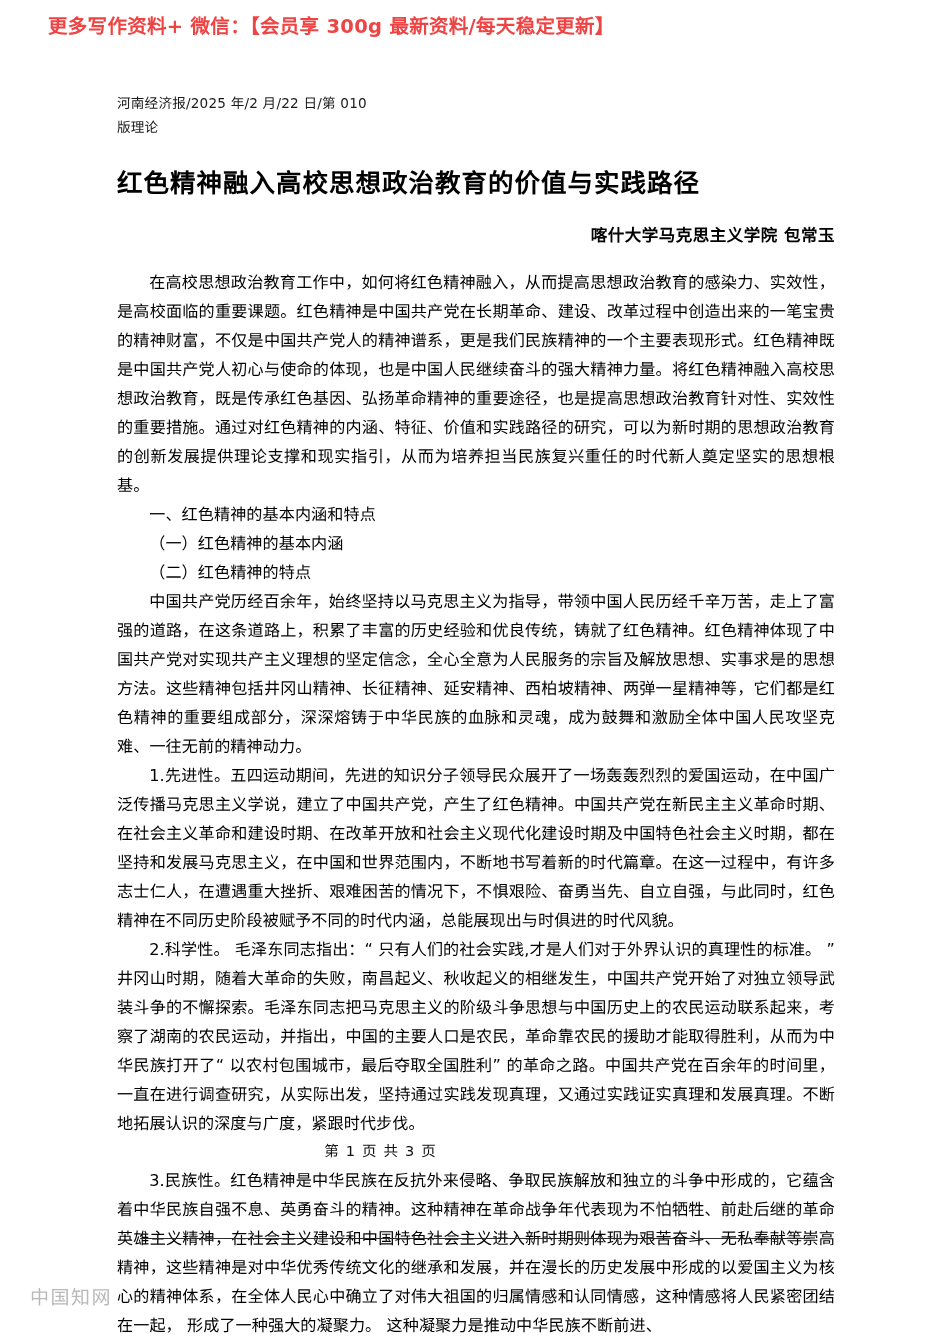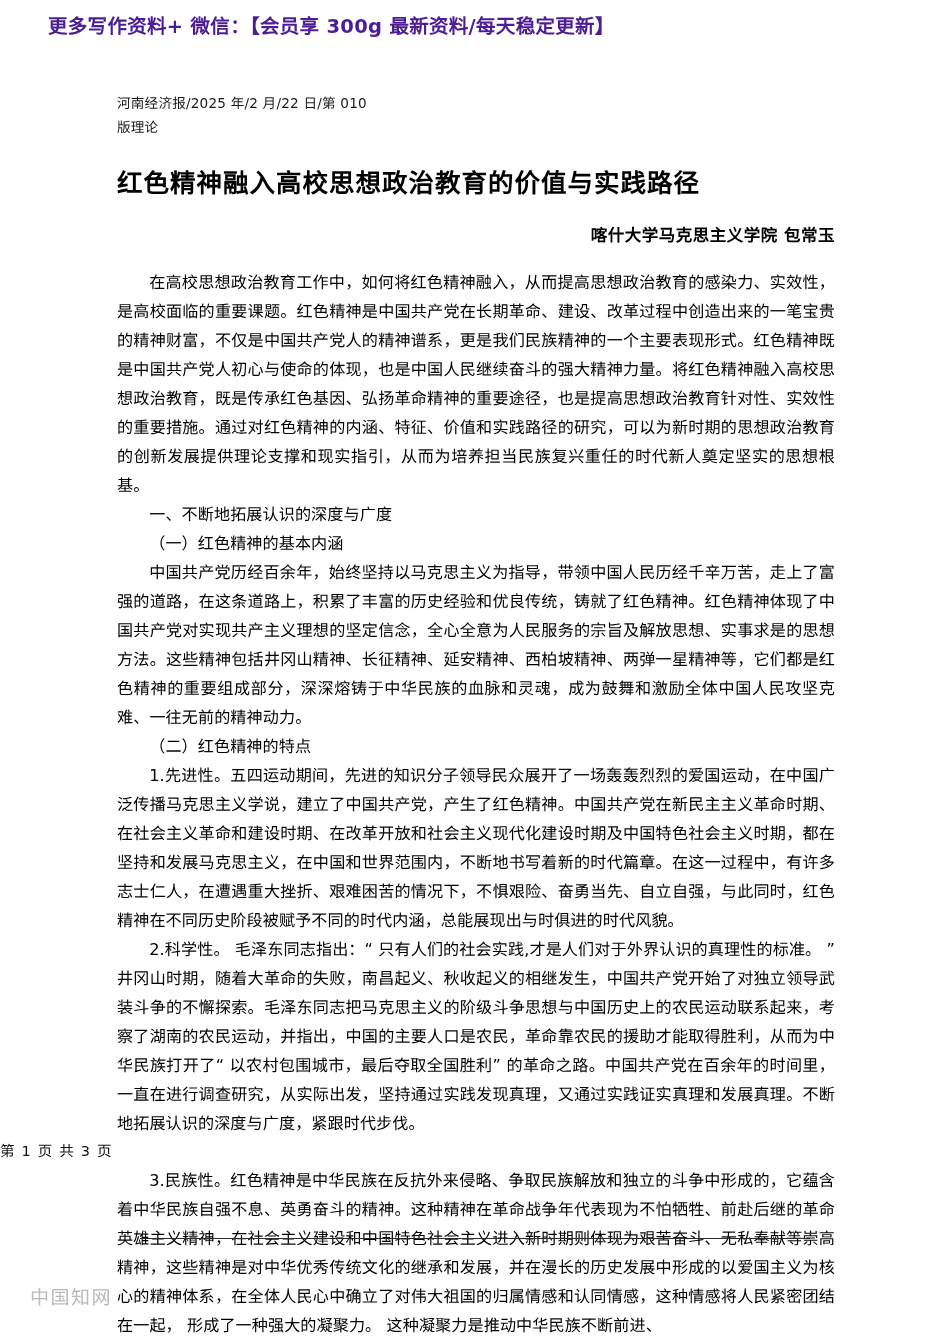--- a/index.html
+++ b/index.html
@@ -18,21 +18,21 @@
   }
 
   
   .promo-banner {
     position: absolute;
     top: 14px;
     left: 48px;
     width: 860px;
     font-size: 19.5px;
     font-weight: bold;
-    color: #4c1d95;
+    color: #ef4444;
     letter-spacing: 0.3px;
     white-space: nowrap;
     line-height: 1.35;
   }
 
   
   .page-sheet {
     position: absolute;
     top: 62px;
     left: 0;
@@ -93,25 +93,27 @@
   }
   .para.indent { text-indent: 2em; }
   .para.spaced-before { margin-top: 28px; }
 
   
   .page-number {
     position: absolute;
     top: 1077px;
     left: 0;
     width: 773px;
+    text-align: center;
     padding-right: 36px;
     box-sizing: border-box;
     font-size: 14.5px;
     letter-spacing: 1.2px;
     color: #111;
+    padding-left: 24px;
   }
 
   
   .footer-rule {
     position: absolute;
     top: 1238px;
     left: 140px;
     width: 670px;
     height: 0;
     border-top: 1.6px solid #2b2b2b;
@@ -154,24 +156,24 @@
       <span class="src-row">河南经济报/2025 年/2 月/22 日/第 010</span>
       <span class="src-row">版理论</span>
     </div>
 
     <h1 class="doc-title">红色精神融入高校思想政治教育的价值与实践路径</h1>
 
     <div class="doc-author">喀什大学马克思主义学院  包常玉</div>
 
     <div class="text-flow">
       <p class="para indent">在高校思想政治教育工作中，如何将红色精神融入，从而提高思想政治教育的感染力、实效性，是高校面临的重要课题。红色精神是中国共产党在长期革命、建设、改革过程中创造出来的一笔宝贵的精神财富，不仅是中国共产党人的精神谱系，更是我们民族精神的一个主要表现形式。红色精神既是中国共产党人初心与使命的体现，也是中国人民继续奋斗的强大精神力量。将红色精神融入高校思想政治教育，既是传承红色基因、弘扬革命精神的重要途径，也是提高思想政治教育针对性、实效性的重要措施。通过对红色精神的内涵、特征、价值和实践路径的研究，可以为新时期的思想政治教育的创新发展提供理论支撑和现实指引，从而为培养担当民族复兴重任的时代新人奠定坚实的思想根基。</p>
-      <p class="para indent">一、不断地拓展认识的深度与广度</p>
+      <p class="para indent">一、红色精神的基本内涵和特点</p>
       <p class="para indent">（一）红色精神的基本内涵</p>
+      <p class="para indent">（二）红色精神的特点</p>
       <p class="para indent">中国共产党历经百余年，始终坚持以马克思主义为指导，带领中国人民历经千辛万苦，走上了富强的道路，在这条道路上，积累了丰富的历史经验和优良传统，铸就了红色精神。红色精神体现了中国共产党对实现共产主义理想的坚定信念，全心全意为人民服务的宗旨及解放思想、实事求是的思想方法。这些精神包括井冈山精神、长征精神、延安精神、西柏坡精神、两弹一星精神等，它们都是红色精神的重要组成部分，深深熔铸于中华民族的血脉和灵魂，成为鼓舞和激励全体中国人民攻坚克难、一往无前的精神动力。</p>
-      <p class="para indent">（二）红色精神的特点</p>
       <p class="para indent">1.先进性。五四运动期间，先进的知识分子领导民众展开了一场轰轰烈烈的爱国运动，在中国广泛传播马克思主义学说，建立了中国共产党，产生了红色精神。中国共产党在新民主主义革命时期、在社会主义革命和建设时期、在改革开放和社会主义现代化建设时期及中国特色社会主义时期，都在坚持和发展马克思主义，在中国和世界范围内，不断地书写着新的时代篇章。在这一过程中，有许多志士仁人，在遭遇重大挫折、艰难困苦的情况下，不惧艰险、奋勇当先、自立自强，与此同时，红色精神在不同历史阶段被赋予不同的时代内涵，总能展现出与时俱进的时代风貌。</p>
       <p class="para indent">2.科学性。 毛泽东同志指出：“ 只有人们的社会实践,才是人们对于外界认识的真理性的标准。 ”井冈山时期，随着大革命的失败，南昌起义、秋收起义的相继发生，中国共产党开始了对独立领导武装斗争的不懈探索。毛泽东同志把马克思主义的阶级斗争思想与中国历史上的农民运动联系起来，考察了湖南的农民运动，并指出，中国的主要人口是农民，革命靠农民的援助才能取得胜利，从而为中华民族打开了“ 以农村包围城市，最后夺取全国胜利” 的革命之路。中国共产党在百余年的时间里，一直在进行调查研究，从实际出发，坚持通过实践发现真理，又通过实践证实真理和发展真理。不断地拓展认识的深度与广度，紧跟时代步伐。</p>
       <p class="para indent spaced-before">3.民族性。红色精神是中华民族在反抗外来侵略、争取民族解放和独立的斗争中形成的，它蕴含着中华民族自强不息、英勇奋斗的精神。这种精神在革命战争年代表现为不怕牺牲、前赴后继的革命英雄主义精神，在社会主义建设和中国特色社会主义进入新时期则体现为艰苦奋斗、无私奉献等崇高精神，这些精神是对中华优秀传统文化的继承和发展，并在漫长的历史发展中形成的以爱国主义为核心的精神体系，在全体人民心中确立了对伟大祖国的归属情感和认同情感，这种情感将人民紧密团结在一起， 形成了一种强大的凝聚力。 这种凝聚力是推动中华民族不断前进、</p>
     </div>
 
   </div>
 
   <div class="page-number">第 1 页  共 3 页</div>
 
 </div>

